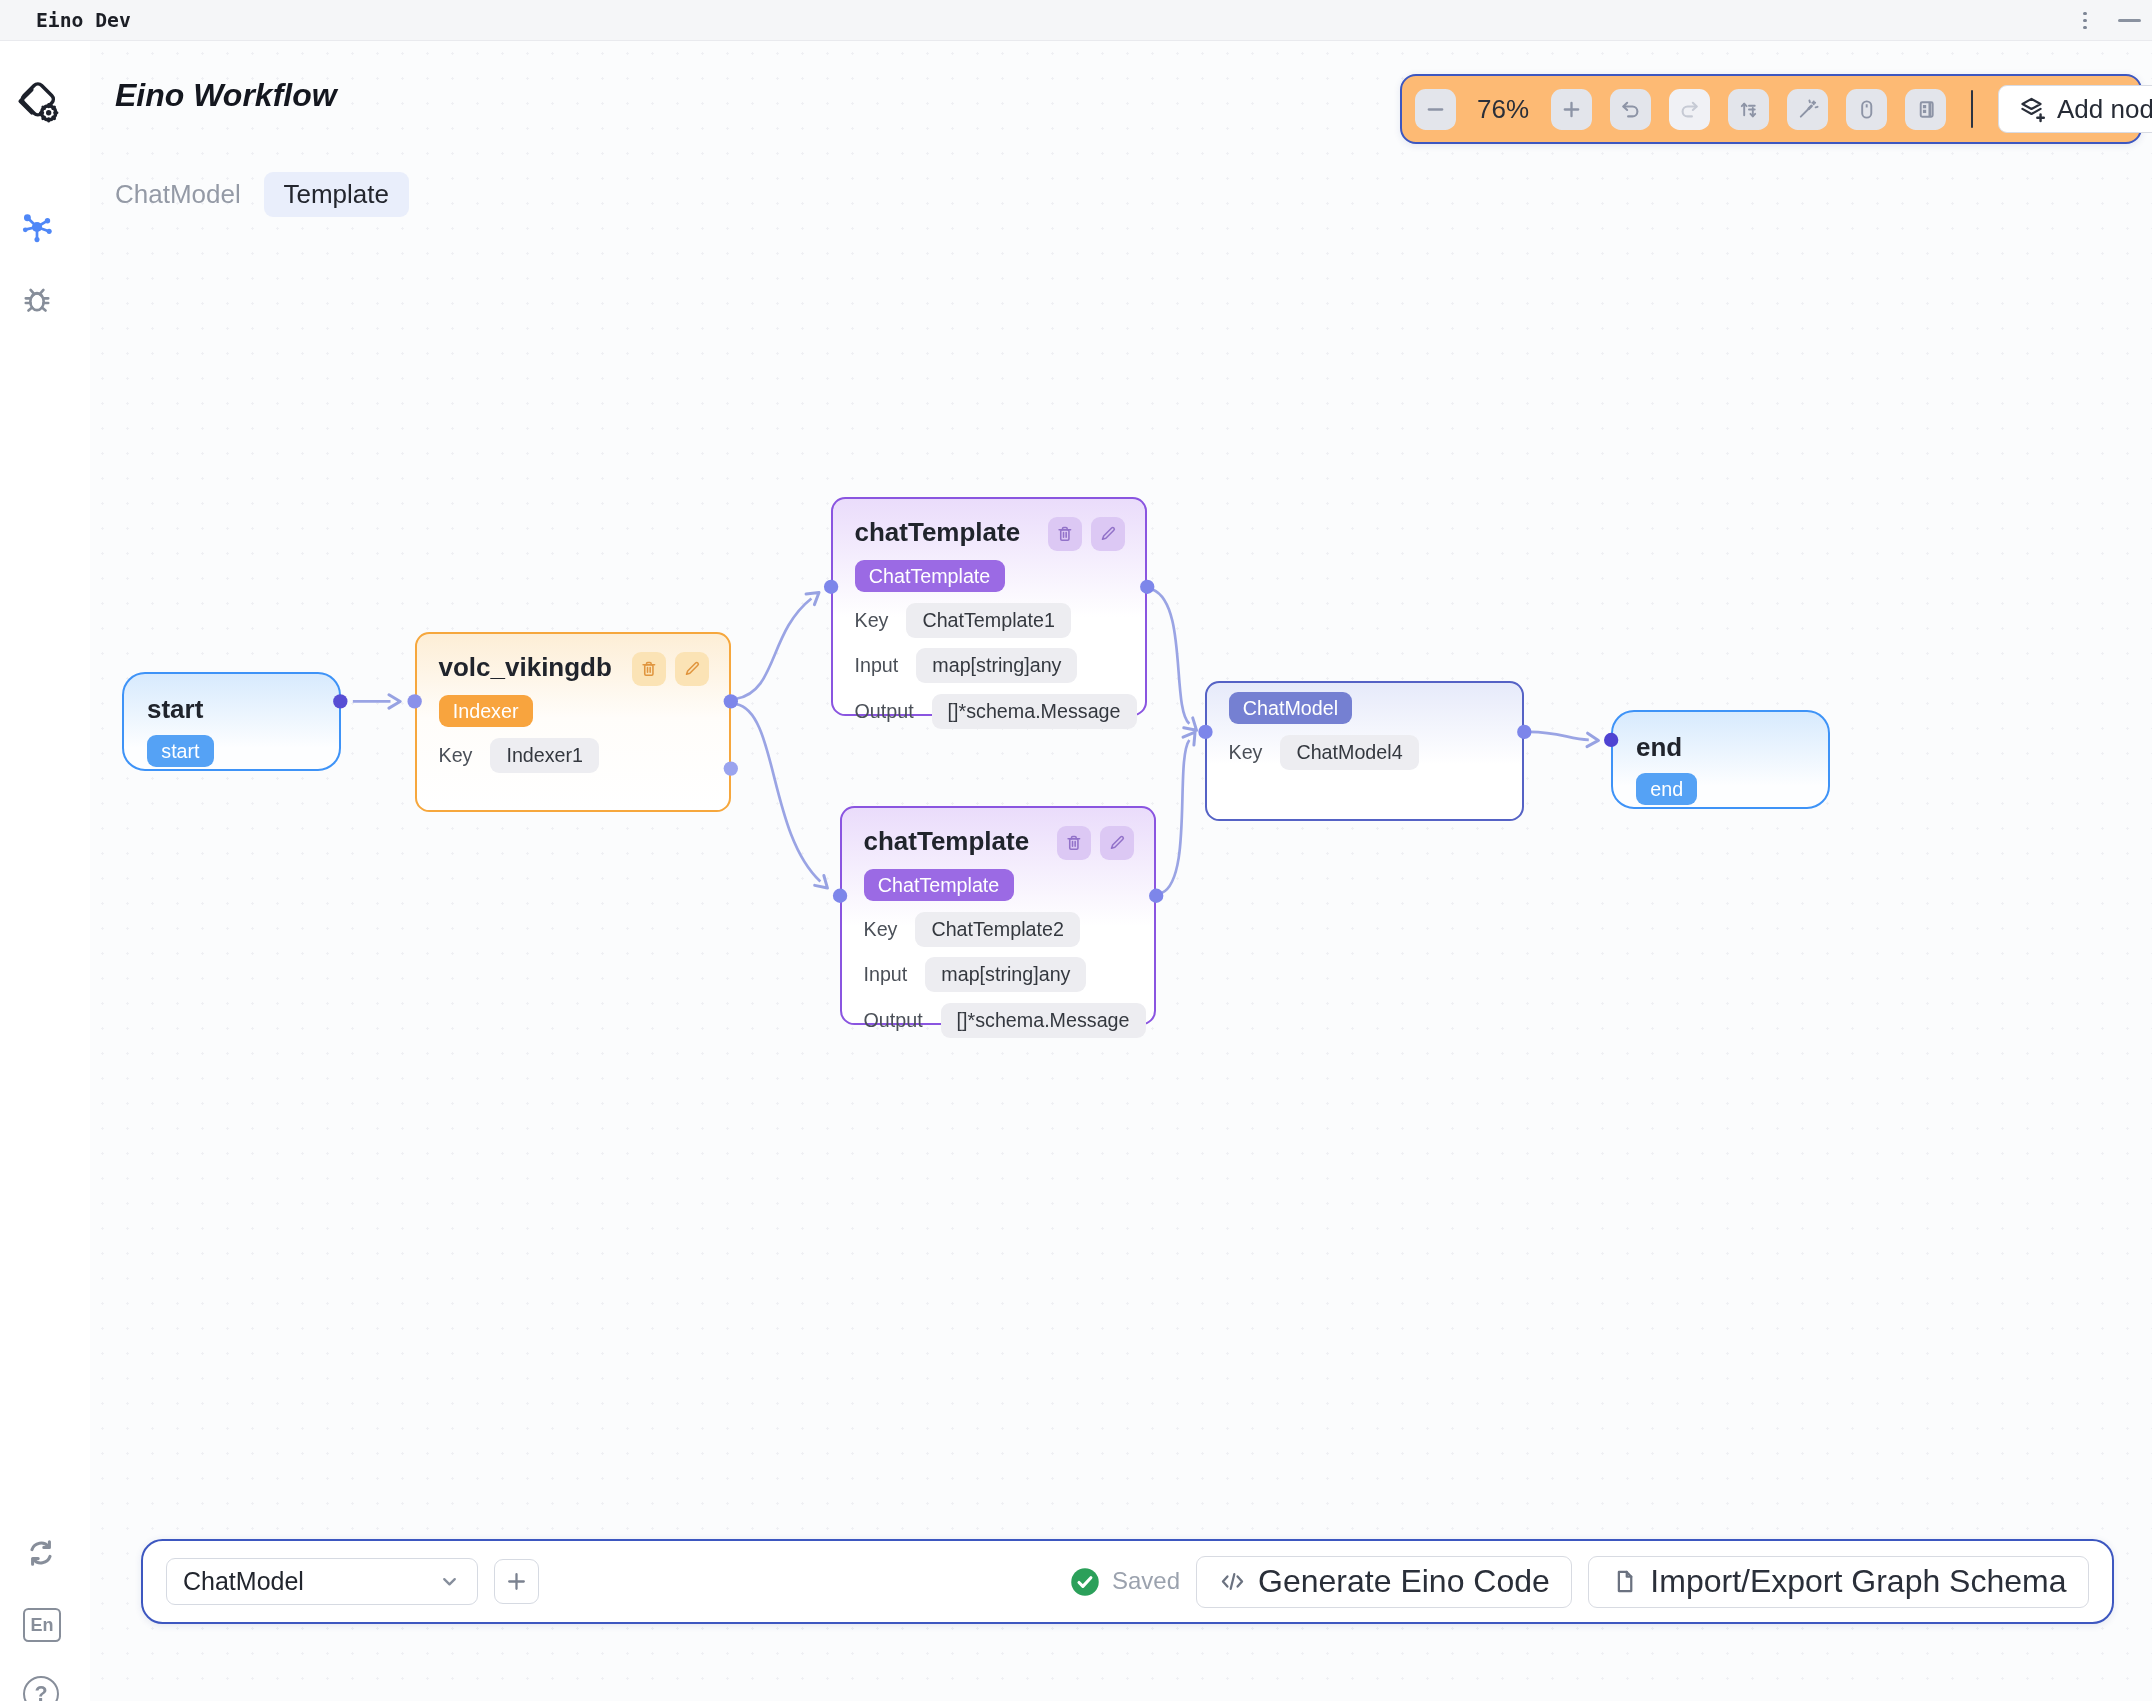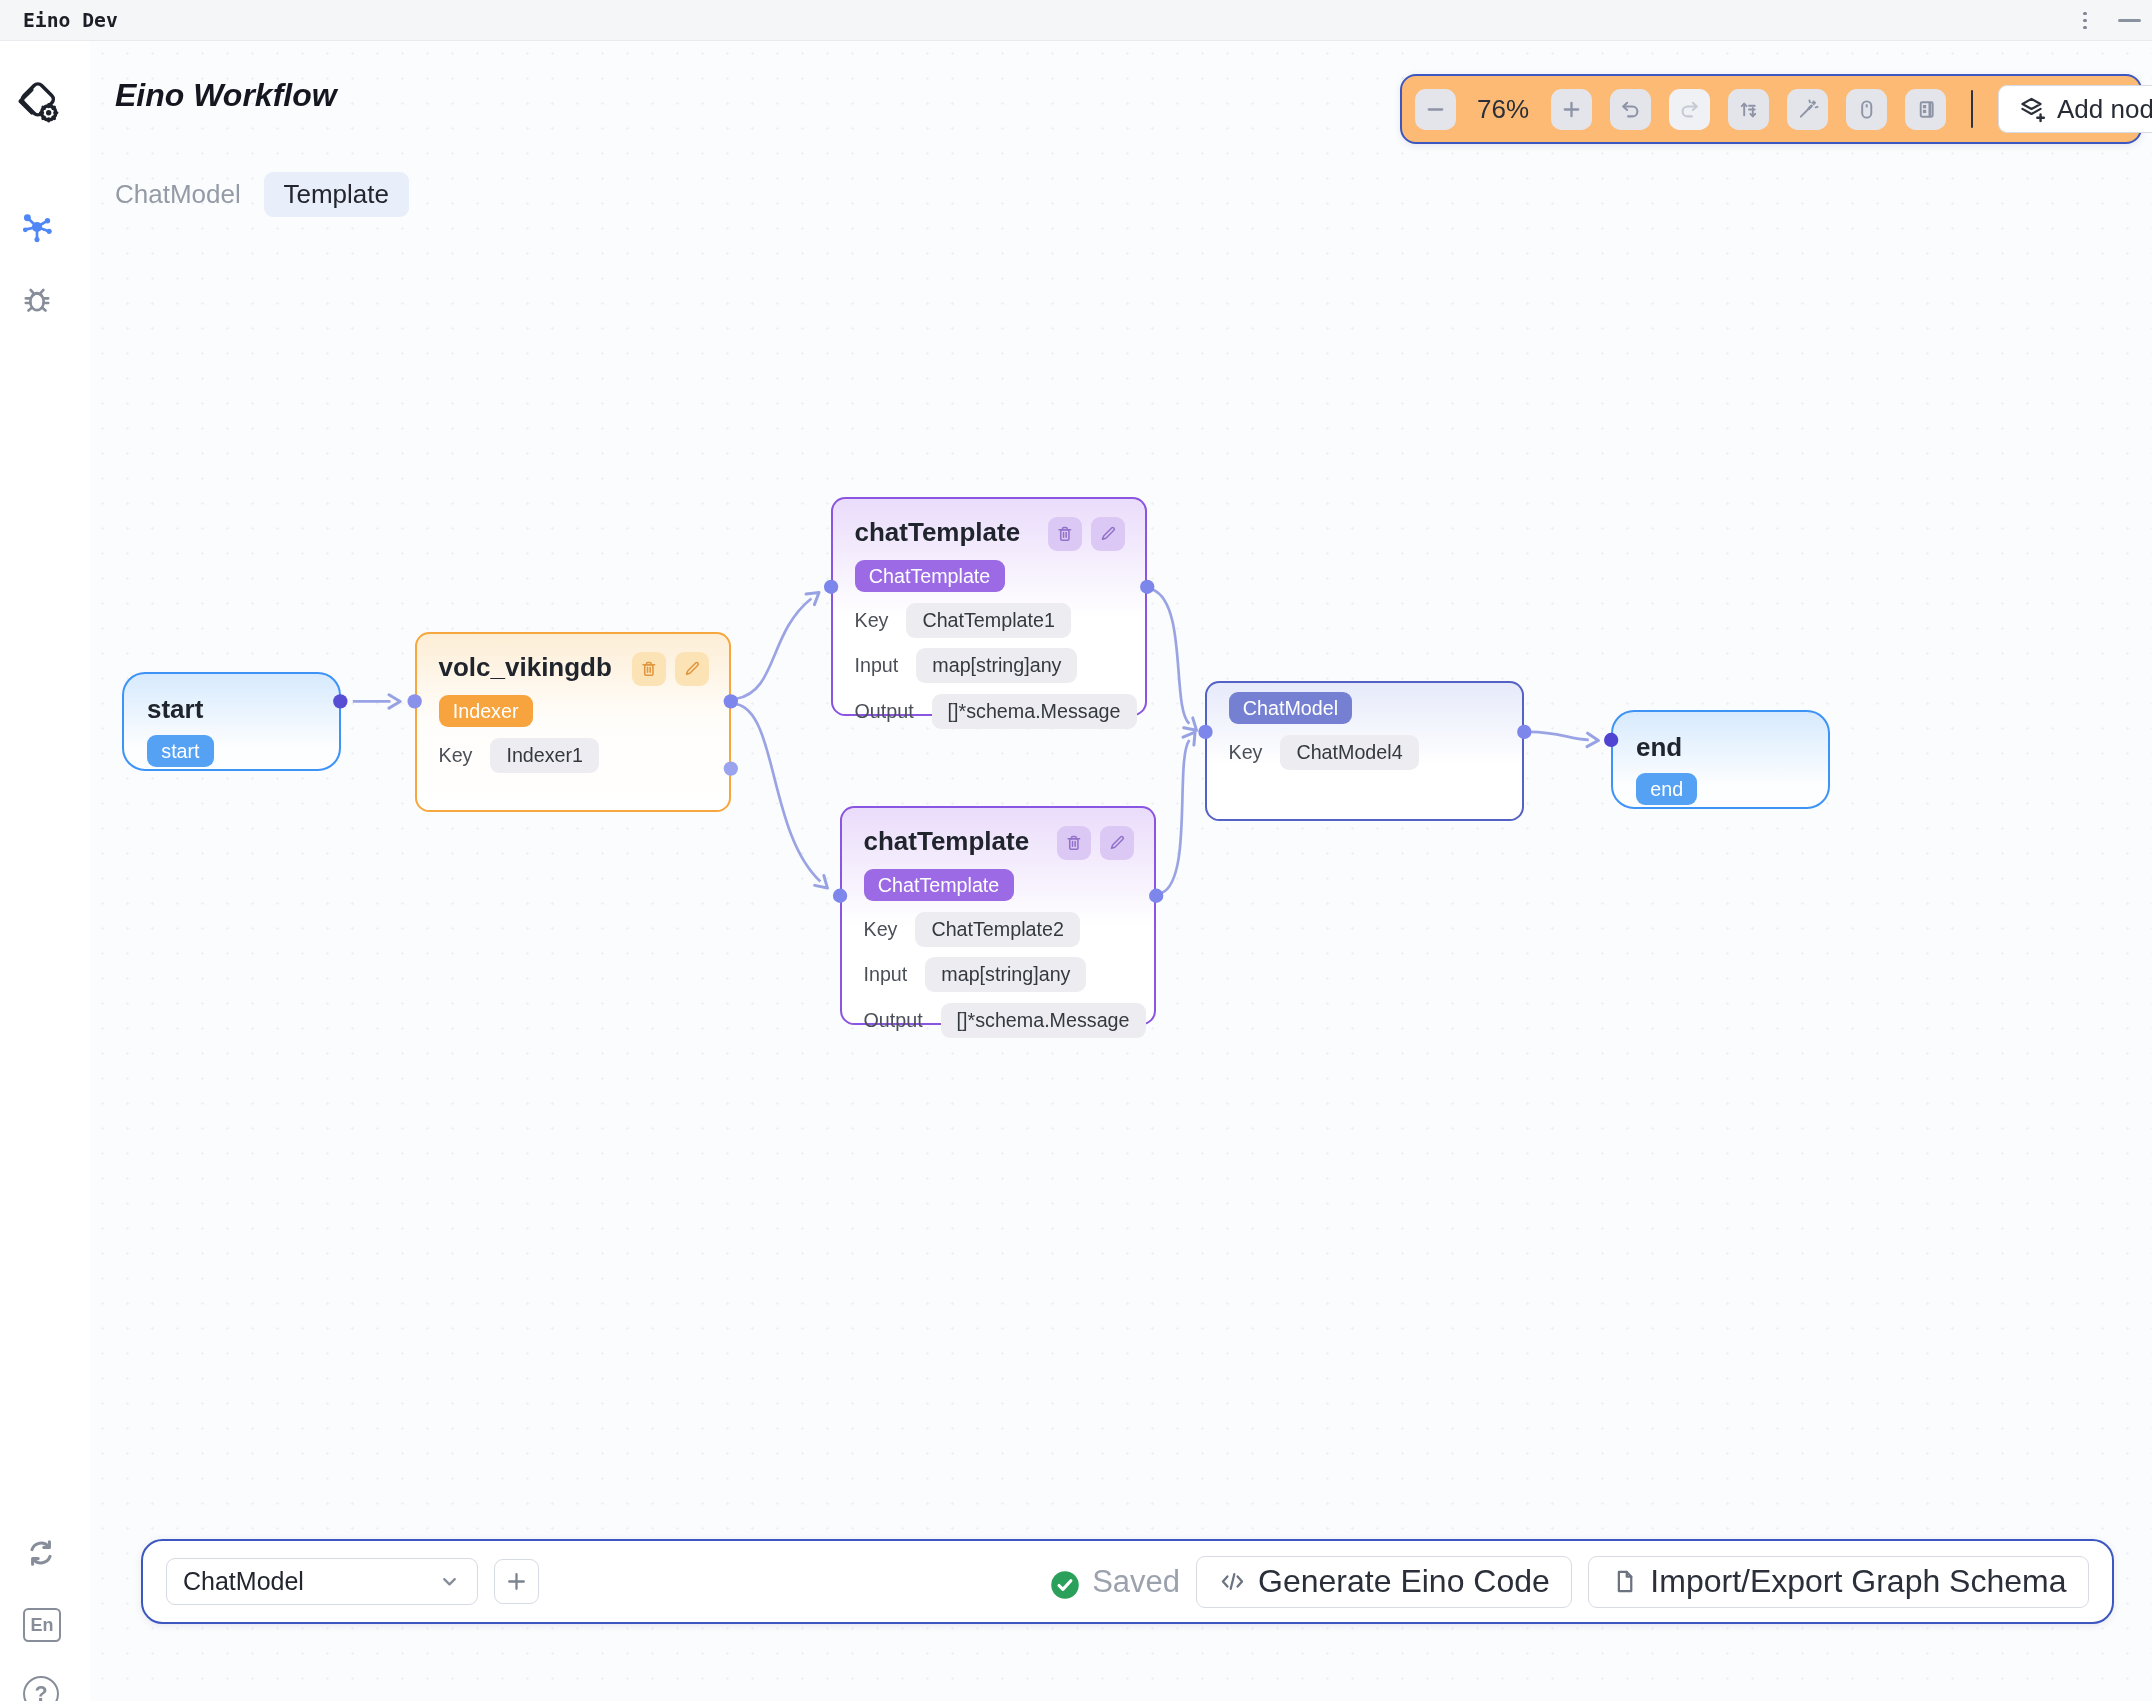--- a/index.html
+++ b/index.html
@@ -1,21 +1,21 @@
 <!DOCTYPE html>
 <html style="font-size:14.3px"><head>
 <meta charset="utf-8">
 <style>
   * { margin:0; padding:0; box-sizing:border-box; }
   html,body { width:2153px; height:1702px; }
   body { font-family:"Liberation Sans",sans-serif; background:#ffffff; overflow:hidden; position:relative; }
 
   
   .titlebar { position:absolute; left:0; top:0; width:2153px; height:41px; background:#f5f6f8;
-              border-bottom:0.9px solid #e9eaee; display:flex; align-items:center; padding:0 23px; z-index:40; }
+              border-bottom:0.9px solid #e9eaee; display:flex; align-items:center; padding:0 36px; z-index:40; }
   .titlebar-title { font-family:"DejaVu Sans Mono",monospace; font-weight:bold; font-size:19.7px; color:#1c1f26; }
   .titlebar-controls { position:absolute; right:12.5px; top:0; height:41px; display:flex; align-items:center; gap:27px; }
   .kebab { display:flex; flex-direction:column; gap:3.6px; padding:3.6px; cursor:pointer; }
   .kebab i { width:3.6px; height:3.6px; border-radius:50%; background:#7d8595; }
   .min-line { width:23px; height:3.6px; border-radius:1.8px; background:#8a92a0; }
 
   
   .sidebar { position:absolute; left:0; top:41px; width:90px; height:1660px; background:#ffffff; z-index:30; }
   .side-ic { position:absolute; display:flex; align-items:center; justify-content:center; cursor:pointer; }
 
@@ -82,21 +82,21 @@
   
   .bottombar { position:absolute; left:141px; top:1539px; width:1973px; height:85px; background:#fff;
                border:2.2px solid #3d57c0; border-radius:21.5px; display:flex; align-items:center;
                padding:0 23px; gap:16px; z-index:20; box-shadow:0 1.8px 7.2px rgba(40,60,140,.10); }
   .select { width:312px; height:47px; border:1.8px solid #d6dae2; border-radius:9px; display:flex;
             align-items:center; justify-content:space-between; padding:0 16px; font-size:25px; color:#22262e;
             cursor:pointer; background:#fff; }
   .sq-btn { width:45px; height:45px; border:1.8px solid #d6dae2; border-radius:9px; background:#fff;
             display:flex; align-items:center; justify-content:center; color:#7b8290; cursor:pointer; }
   .bspacer { flex:1; }
-  .saved { display:flex; align-items:flex-end; gap:12.5px; font-size:31px; color:#9ba2ae; }
+  .saved { display:flex; align-items:flex-start; gap:12.5px; font-size:24px; color:#9ba2ae; }
   .bbtn { height:52px; display:flex; align-items:center; gap:12.5px; border:1.8px solid #d8dbe2; border-radius:9px;
           background:#fff; padding:0 21.5px; font-size:32px; color:#2a2f39; cursor:pointer; font-family:inherit; }
   .bbtn svg { color:#6b7280; }
 </style>
 </head>
 <body>
 
 <div class="titlebar">
   <span class="titlebar-title">Eino Dev</span>
   <div class="titlebar-controls">

